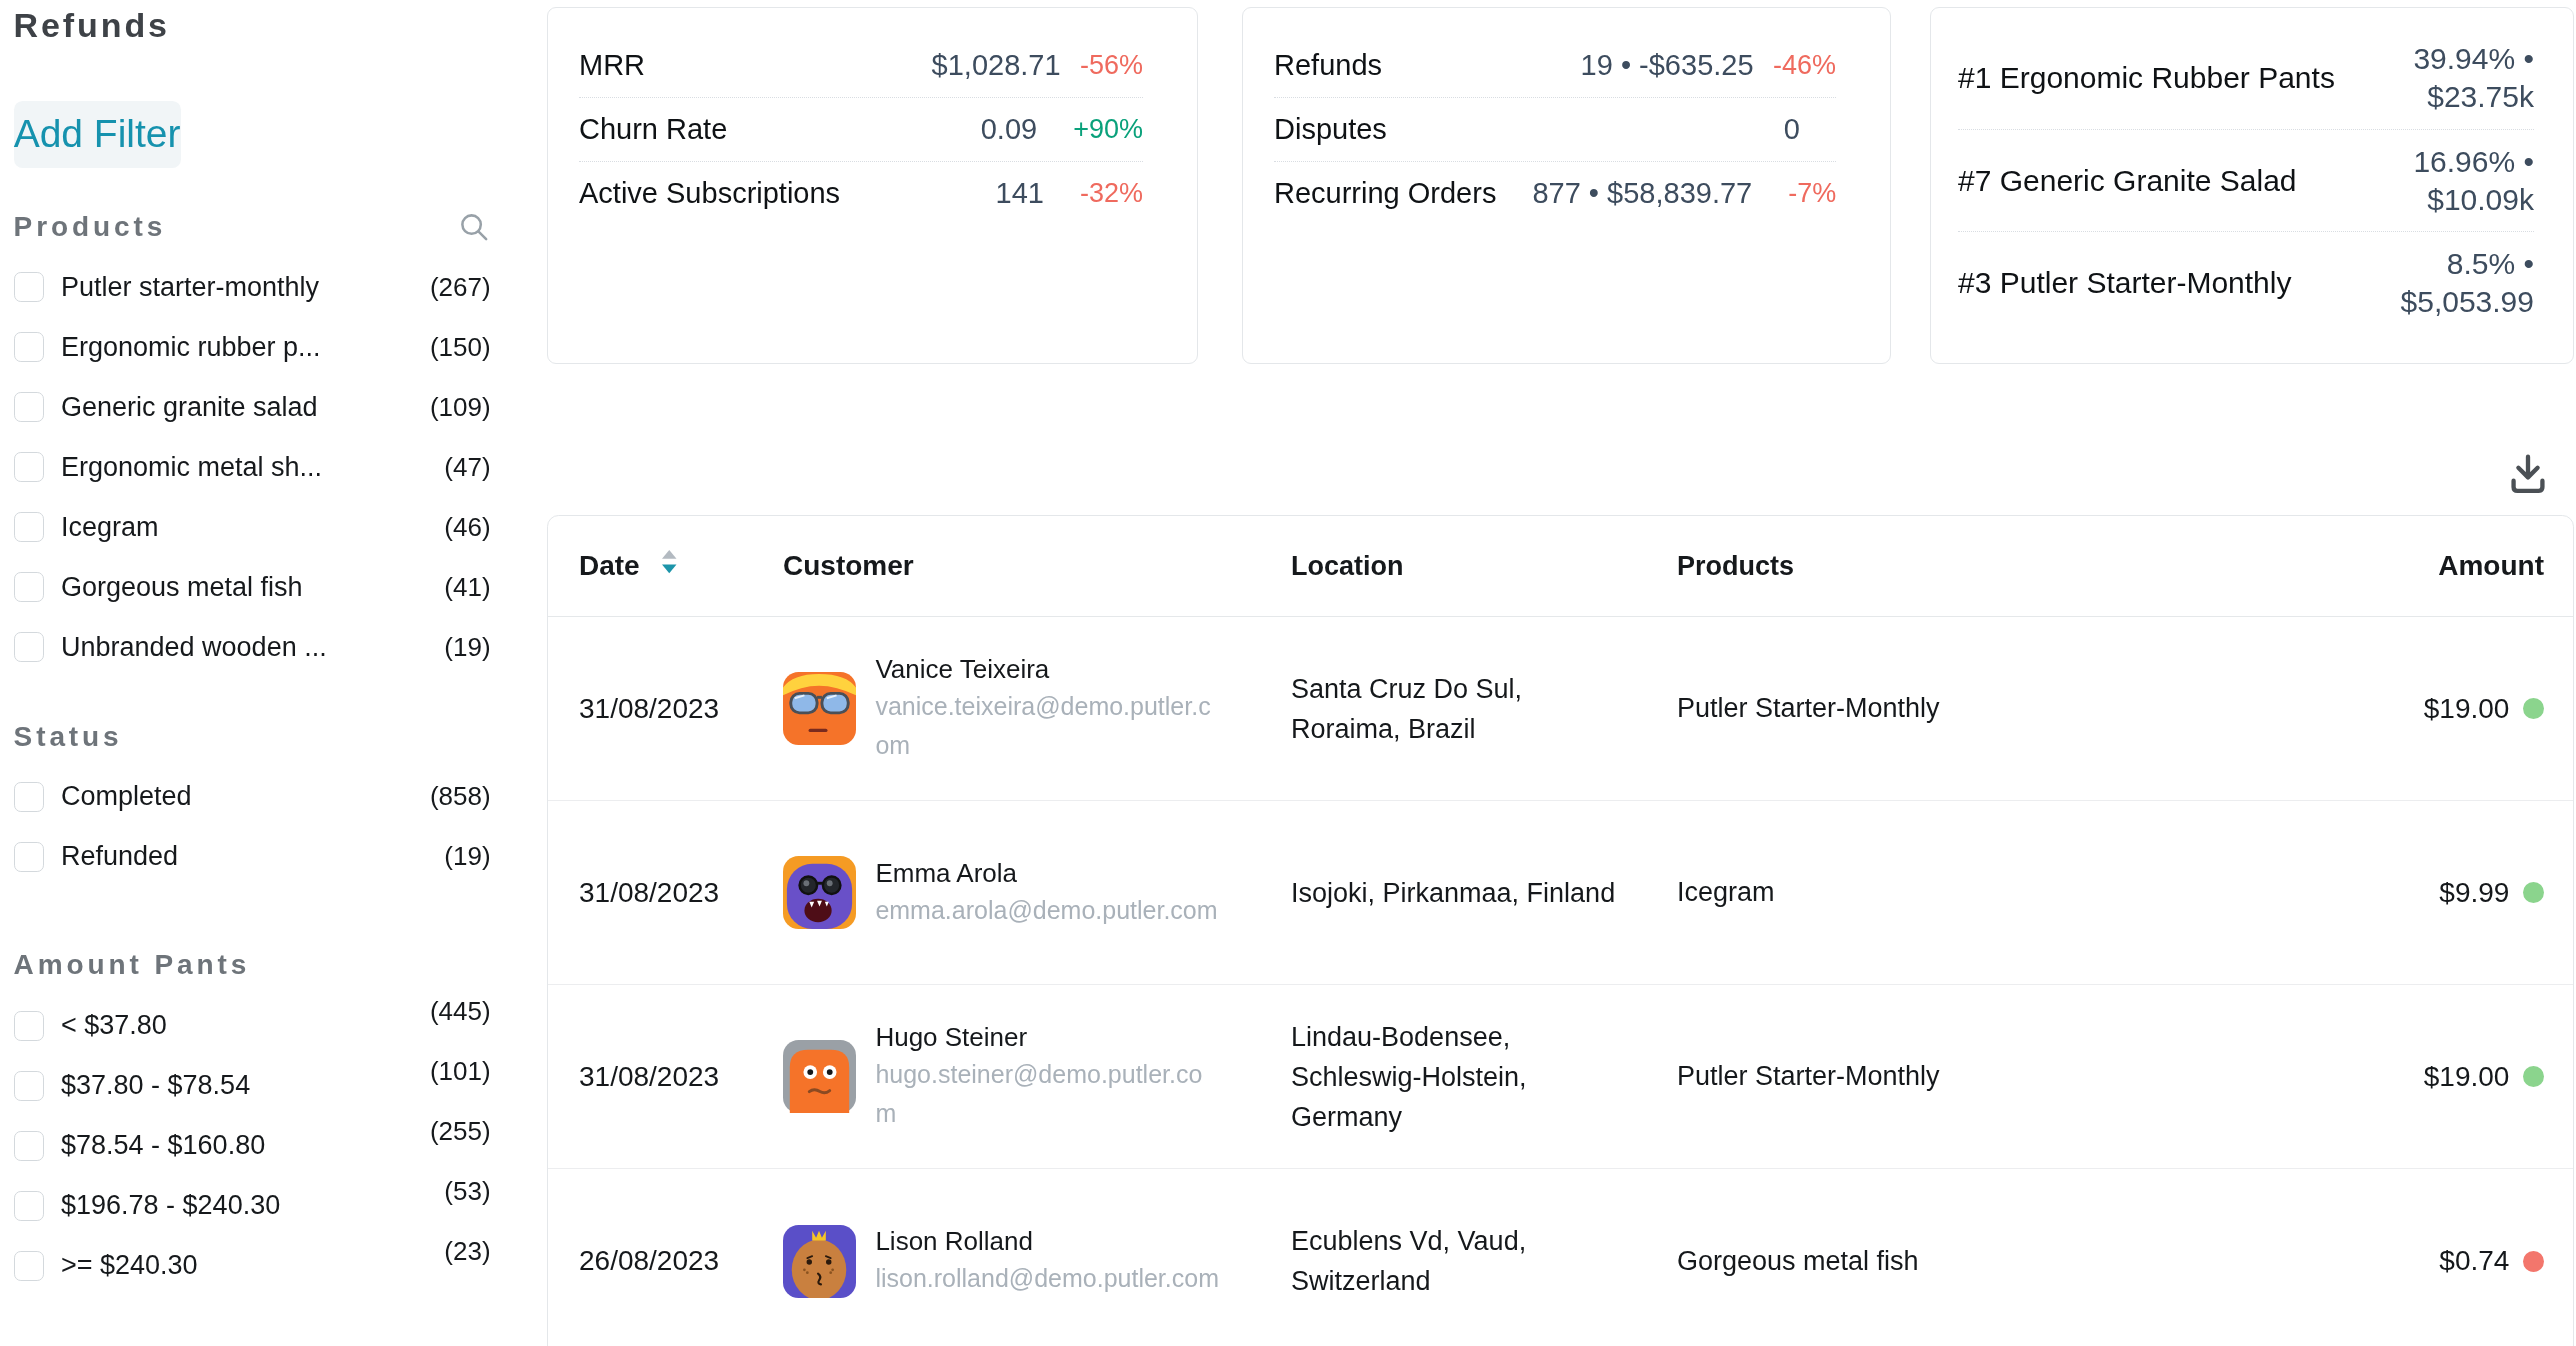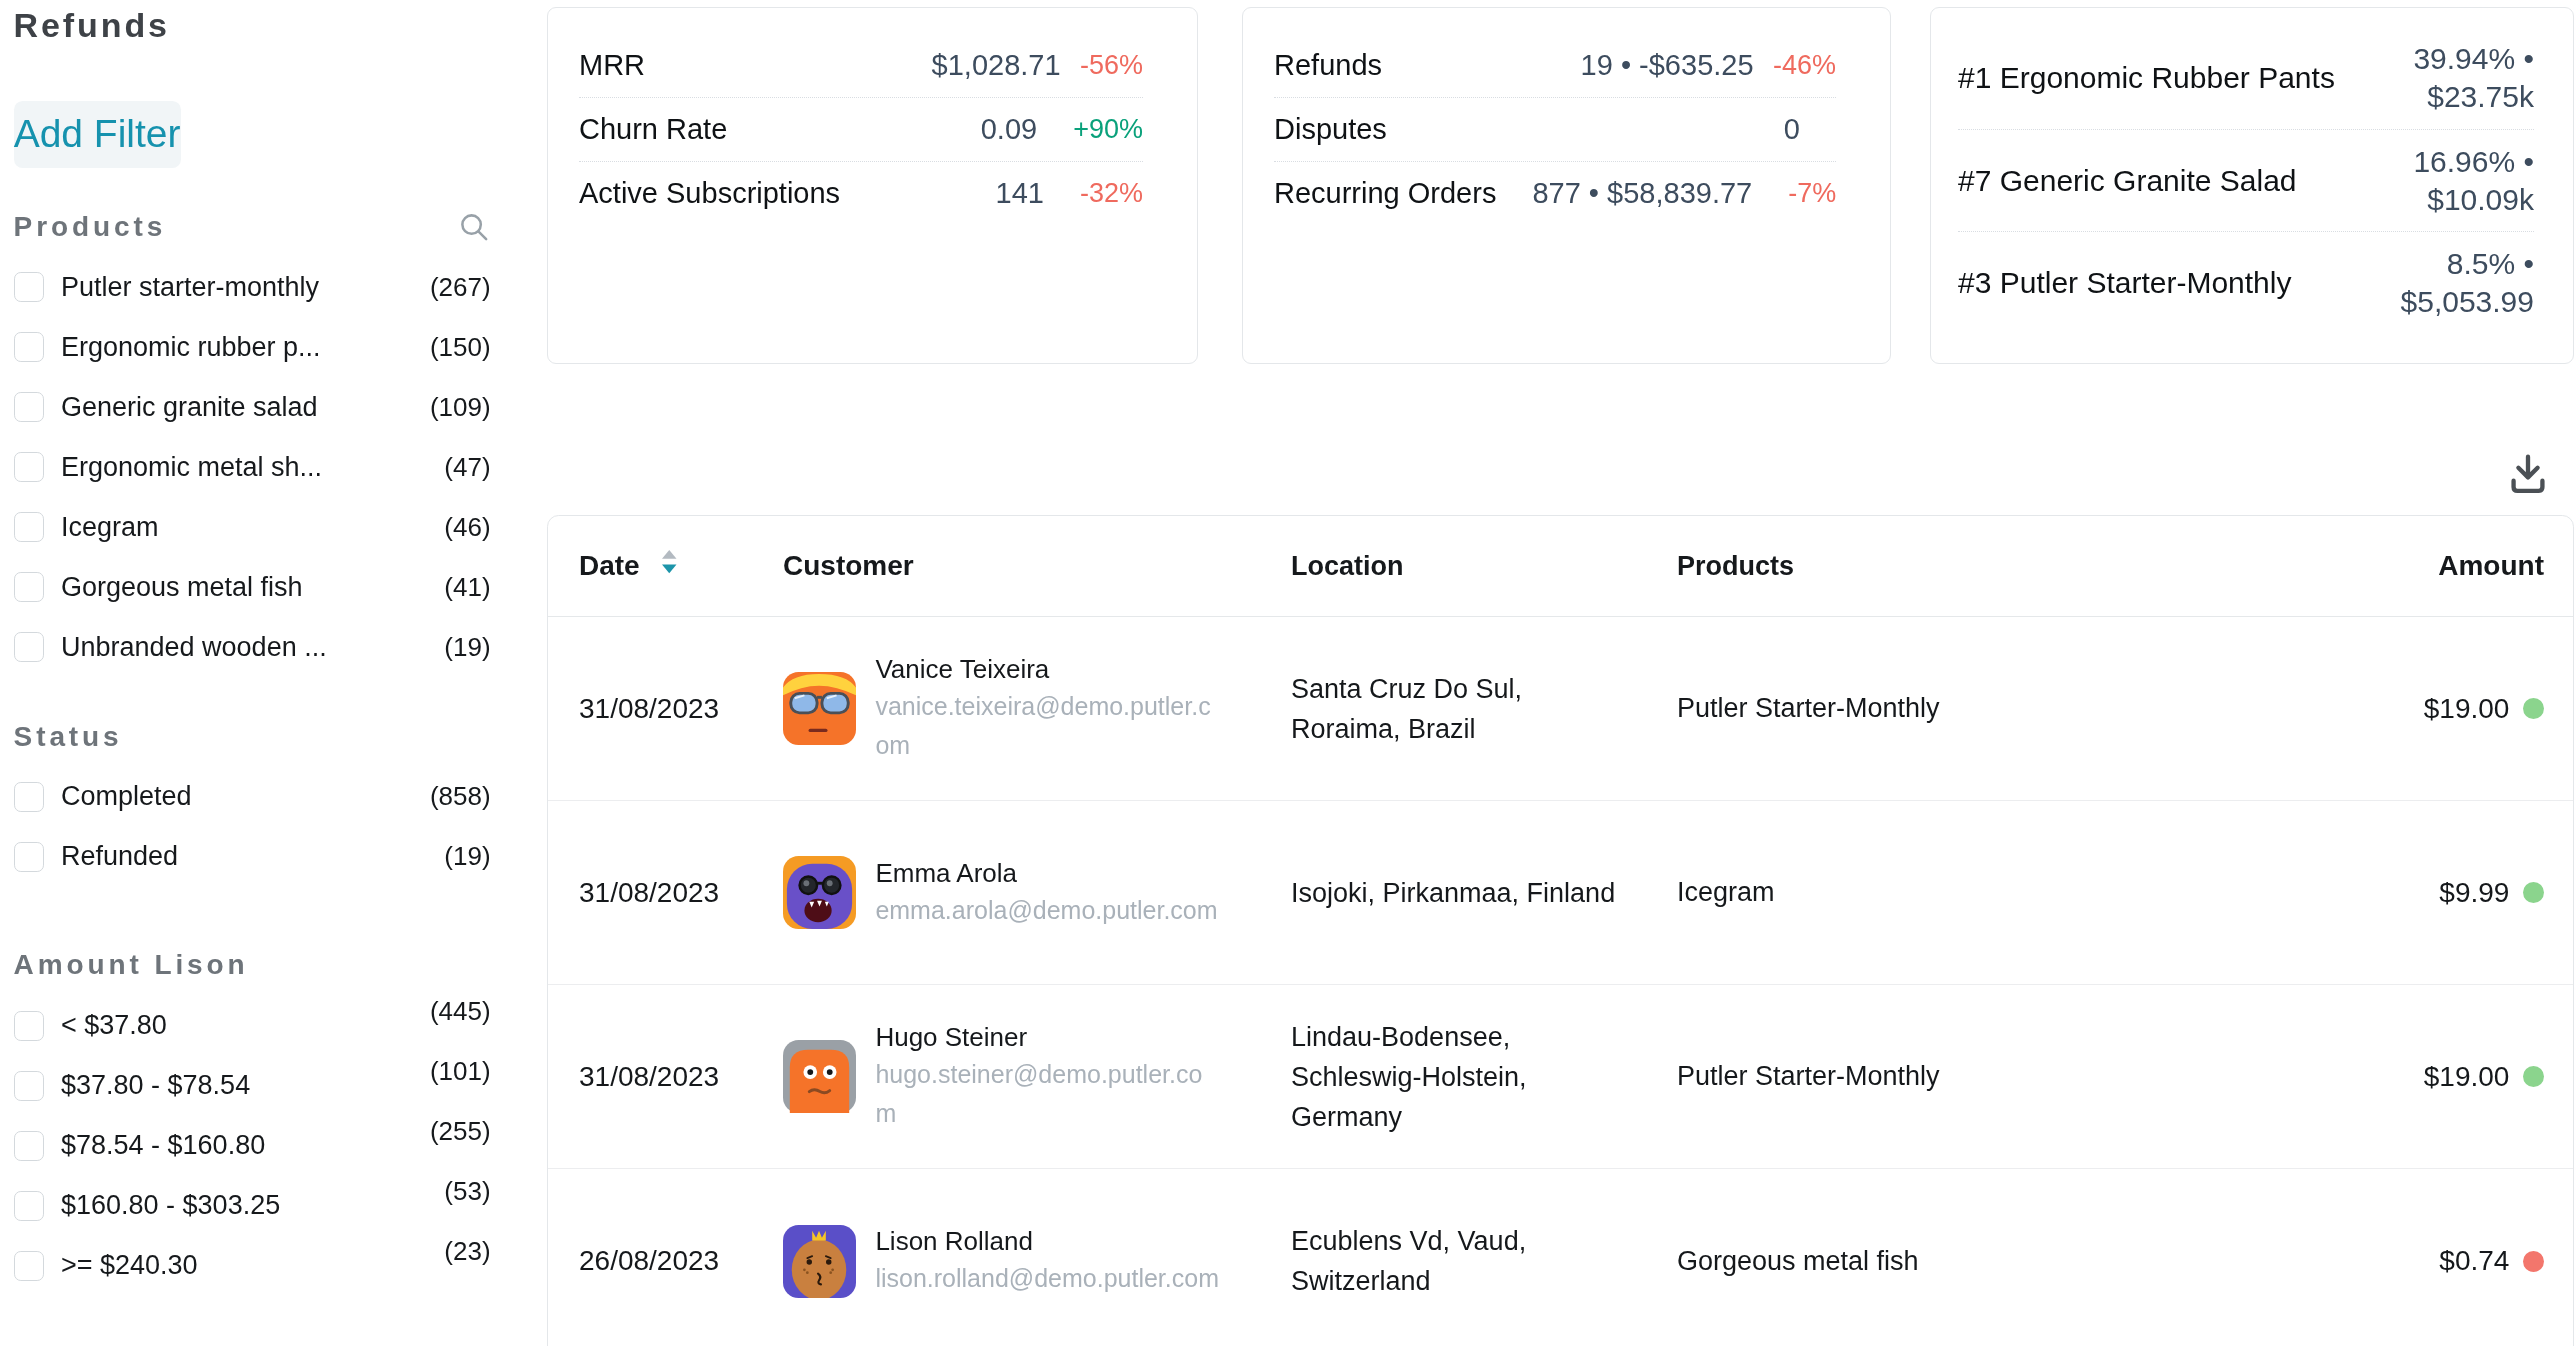--- a/index.html
+++ b/index.html
@@ -131,41 +131,41 @@
       <label class="fitem">
           <span class="cb"></span>
           <span class="flabel">Refunded</span>
           <span class="fcount">(19)</span>
         </label>
     </div>
   </section>
 
   <section class="fsection amount">
     <div class="fhead">
-      <h2>Amount Lison</h2>
+      <h2>Amount Pants</h2>
     </div>
     <div class="fitems">
       <label class="fitem">
           <span class="cb"></span>
           <span class="flabel">&lt; $37.80</span>
           <span class="fcount">(445)</span>
         </label>
       <label class="fitem">
           <span class="cb"></span>
           <span class="flabel">$37.80 - $78.54</span>
           <span class="fcount">(101)</span>
         </label>
       <label class="fitem">
           <span class="cb"></span>
           <span class="flabel">$78.54 - $160.80</span>
           <span class="fcount">(255)</span>
         </label>
       <label class="fitem">
           <span class="cb"></span>
-          <span class="flabel">$160.80 - $303.25</span>
+          <span class="flabel">$196.78 - $240.30</span>
           <span class="fcount">(53)</span>
         </label>
       <label class="fitem">
           <span class="cb"></span>
           <span class="flabel">&gt;= $240.30</span>
           <span class="fcount">(23)</span>
         </label>
     </div>
   </section>
 </div>

